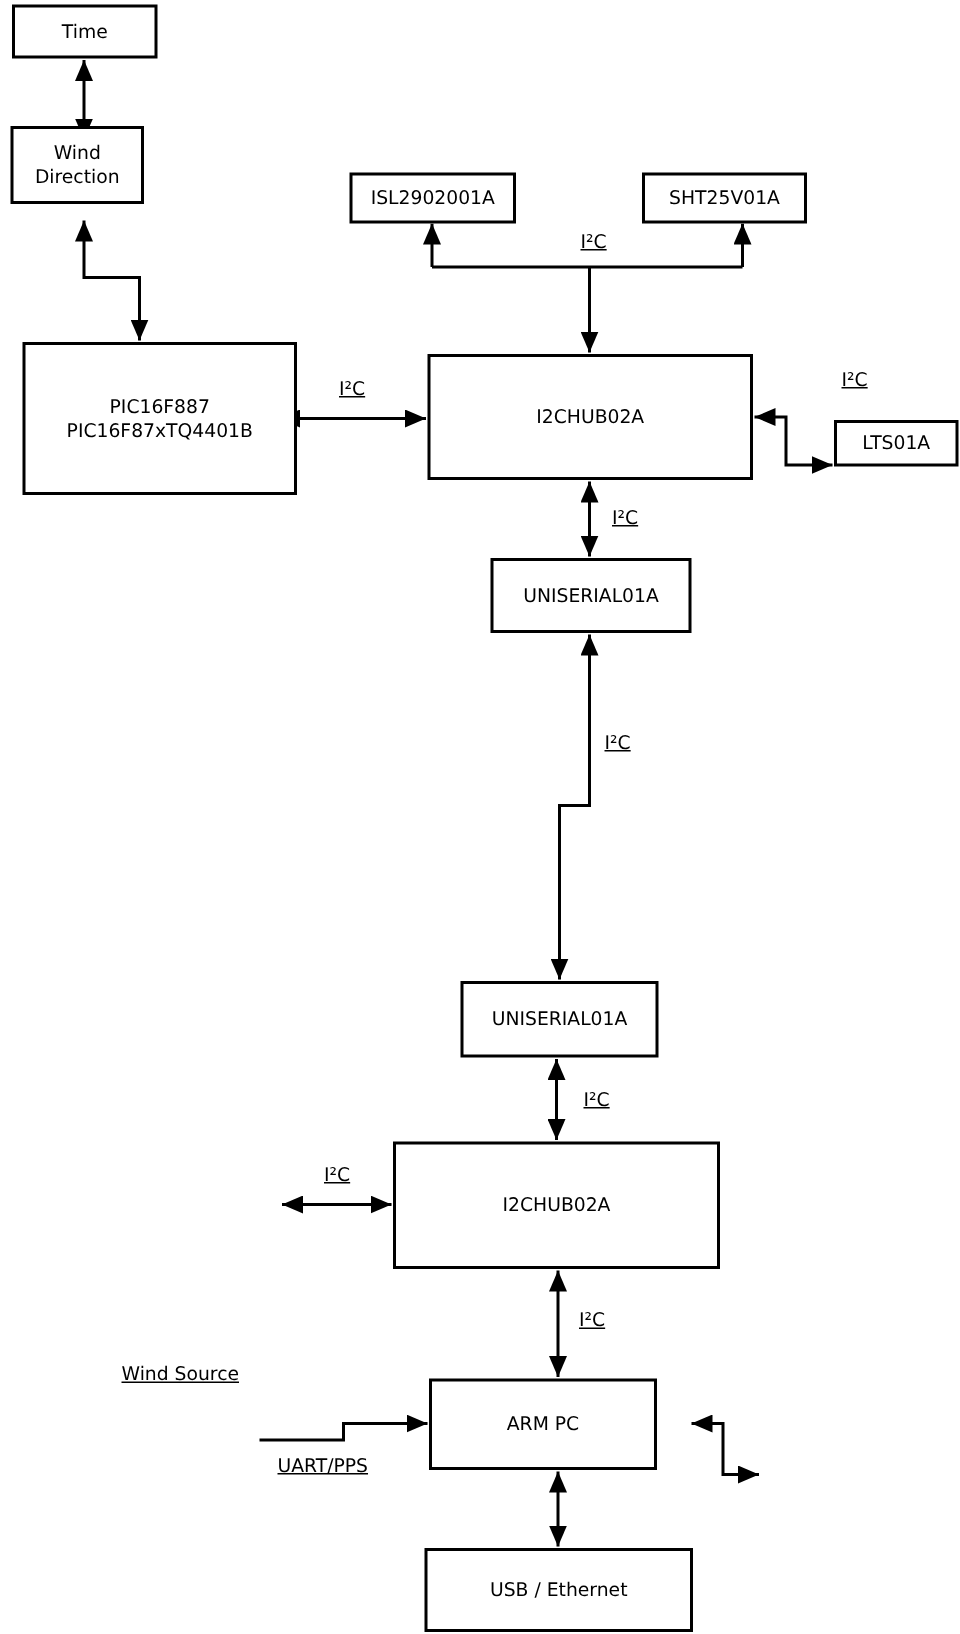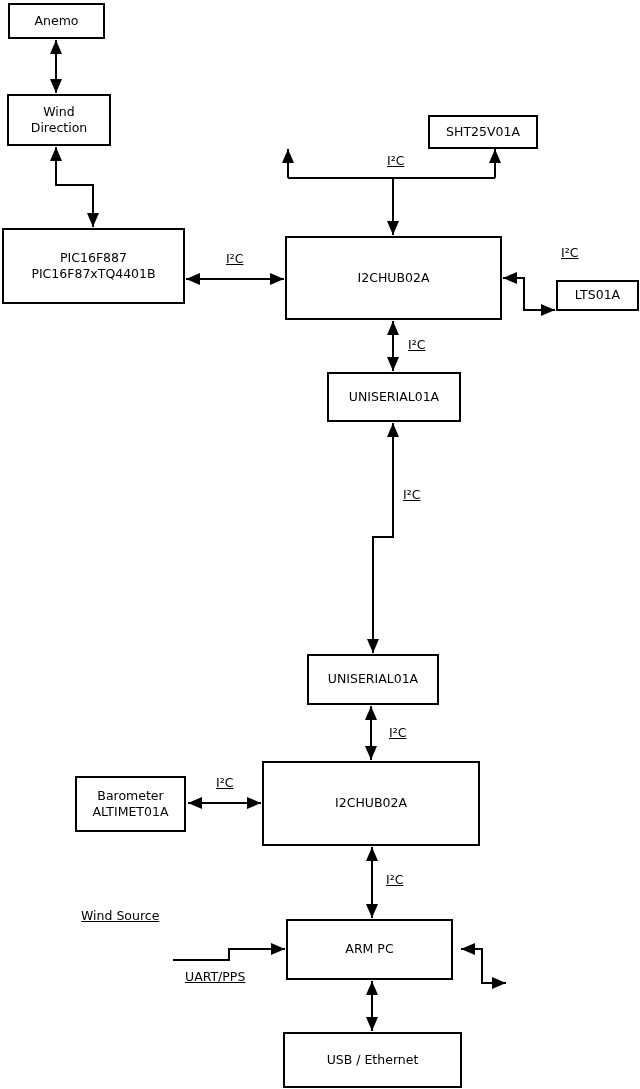--- a/index.html
+++ b/index.html
@@ -74,45 +74,44 @@
     <polyline points="393,321 393,371" marker-start="url(#arr)" marker-end="url(#arr)"></polyline>
     <polyline points="393,423 393,537 373,537 373,653" marker-start="url(#arr)" marker-end="url(#arr)"></polyline>
     <polyline points="371,706 371,760" marker-start="url(#arr)" marker-end="url(#arr)"></polyline>
     <polyline points="188,803 261,803" marker-start="url(#arr)" marker-end="url(#arr)"></polyline>
     <polyline points="372,847 372,918" marker-start="url(#arr)" marker-end="url(#arr)"></polyline>
     <polyline points="173,960 229,960 229,949 285,949" marker-end="url(#arr)"></polyline>
     <polyline points="461,949 482,949 482,983 506,983" marker-start="url(#arr)" marker-end="url(#arr)"></polyline>
     <polyline points="372,981 372,1031" marker-start="url(#arr)" marker-end="url(#arr)"></polyline>
   </svg>
 
-  <div class="node" style="left:8px;top:3px;width:97px;height:36px">Anemo</div>
+  <div class="node" style="left:8px;top:3px;width:97px;height:36px">Time</div>
 
-  <div class="node" style="left:7px;top:94px;width:104px;height:52px">Wind
+  <div class="node" style="left:7px;top:84px;width:89px;height:52px">Wind
 Direction</div>
 
-  <div class="node" style="left:2px;top:228px;width:183px;height:76px">PIC16F887
+  <div class="node" style="left:15px;top:228px;width:183px;height:102px">PIC16F887
 PIC16F87xTQ4401B</div>
 
+  <div class="node" style="left:233px;top:115px;width:111px;height:34px">ISL2902001A</div>
 
   <div class="node" style="left:428px;top:115px;width:110px;height:34px">SHT25V01A</div>
 
   <div class="node" style="left:285px;top:236px;width:217px;height:84px">I2CHUB02A</div>
 
   <div class="node" style="left:556px;top:280px;width:83px;height:31px">LTS01A</div>
 
   <div class="node" style="left:327px;top:372px;width:134px;height:50px">UNISERIAL01A</div>
 
   <div class="node" style="left:307px;top:654px;width:132px;height:51px">UNISERIAL01A</div>
 
   <div class="node" style="left:262px;top:761px;width:218px;height:85px">I2CHUB02A</div>
 
-  <div class="node" style="left:75px;top:776px;width:111px;height:56px">Barometer
-ALTIMET01A</div>
 
-  <div class="node" style="left:286px;top:919px;width:167px;height:61px">ARM PC</div>
+  <div class="node" style="left:286px;top:919px;width:152px;height:61px">ARM PC</div>
 
 
 
   <div class="node" style="left:283px;top:1032px;width:179px;height:56px">USB / Ethernet</div>
 
   <div class="lbl" style="left:387px;top:153px">I²C</div>
 
   <div class="lbl" style="left:226px;top:251px">I²C</div>
 
   <div class="lbl" style="left:561px;top:245px">I²C</div>

